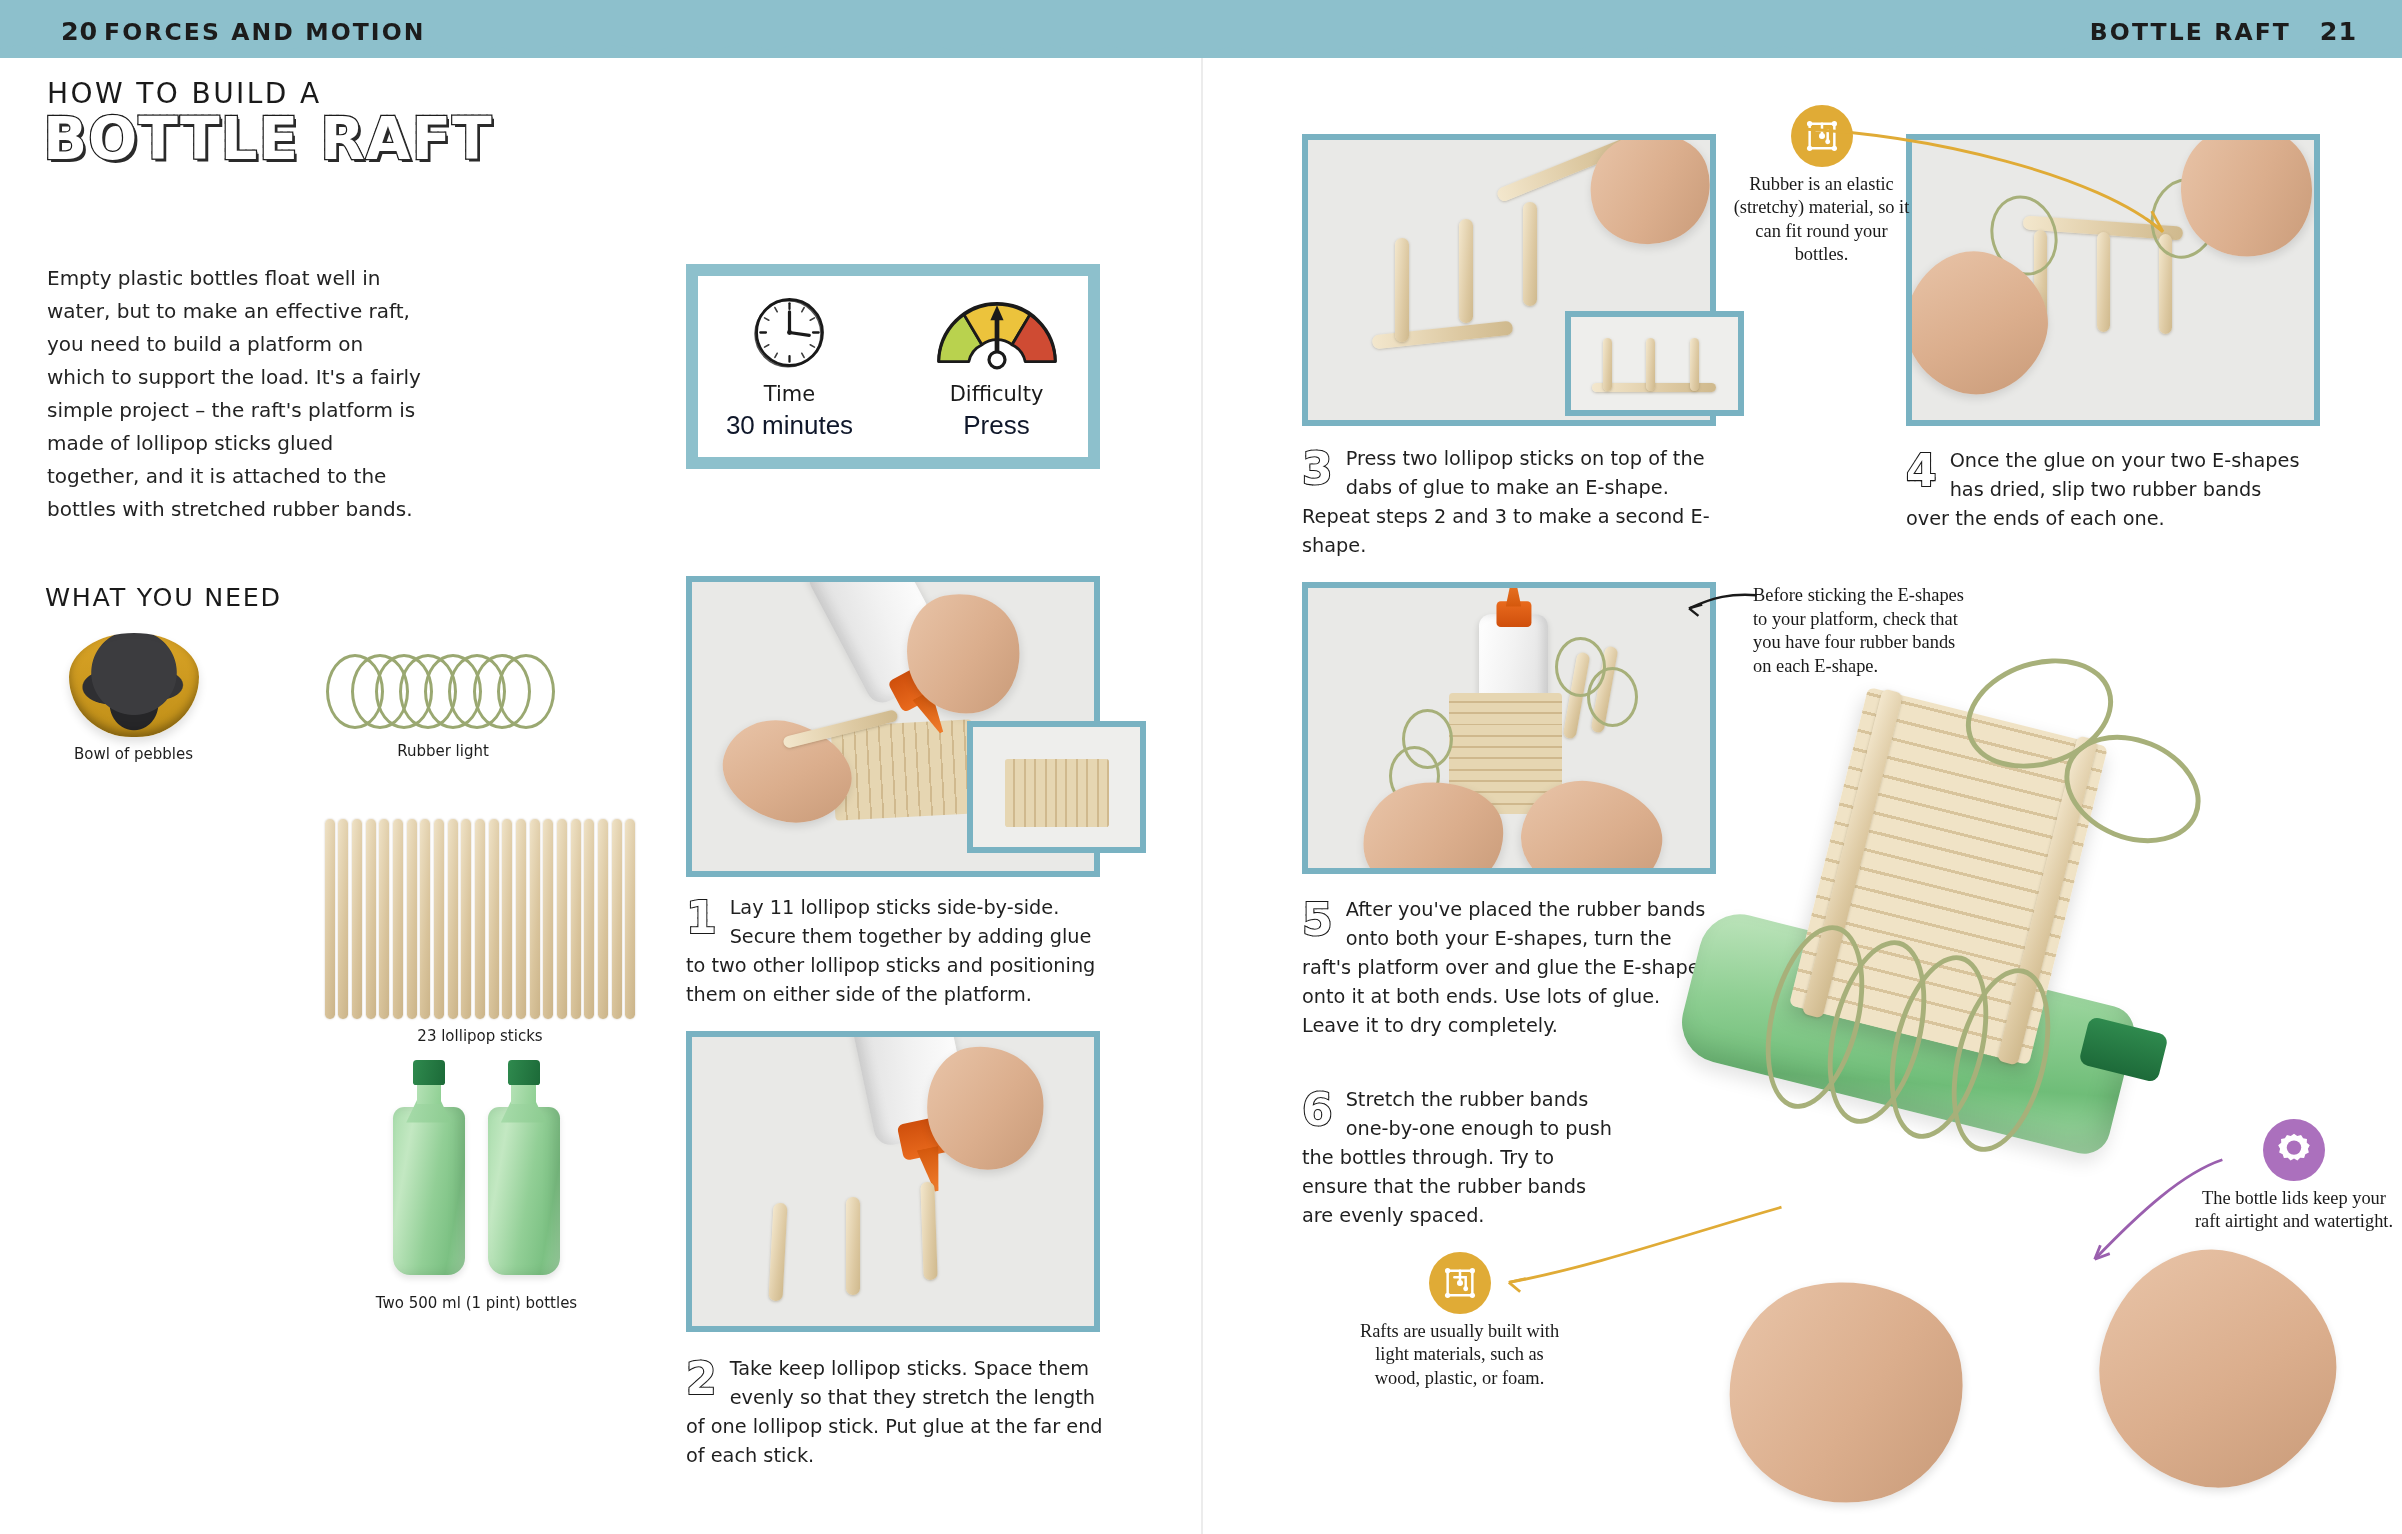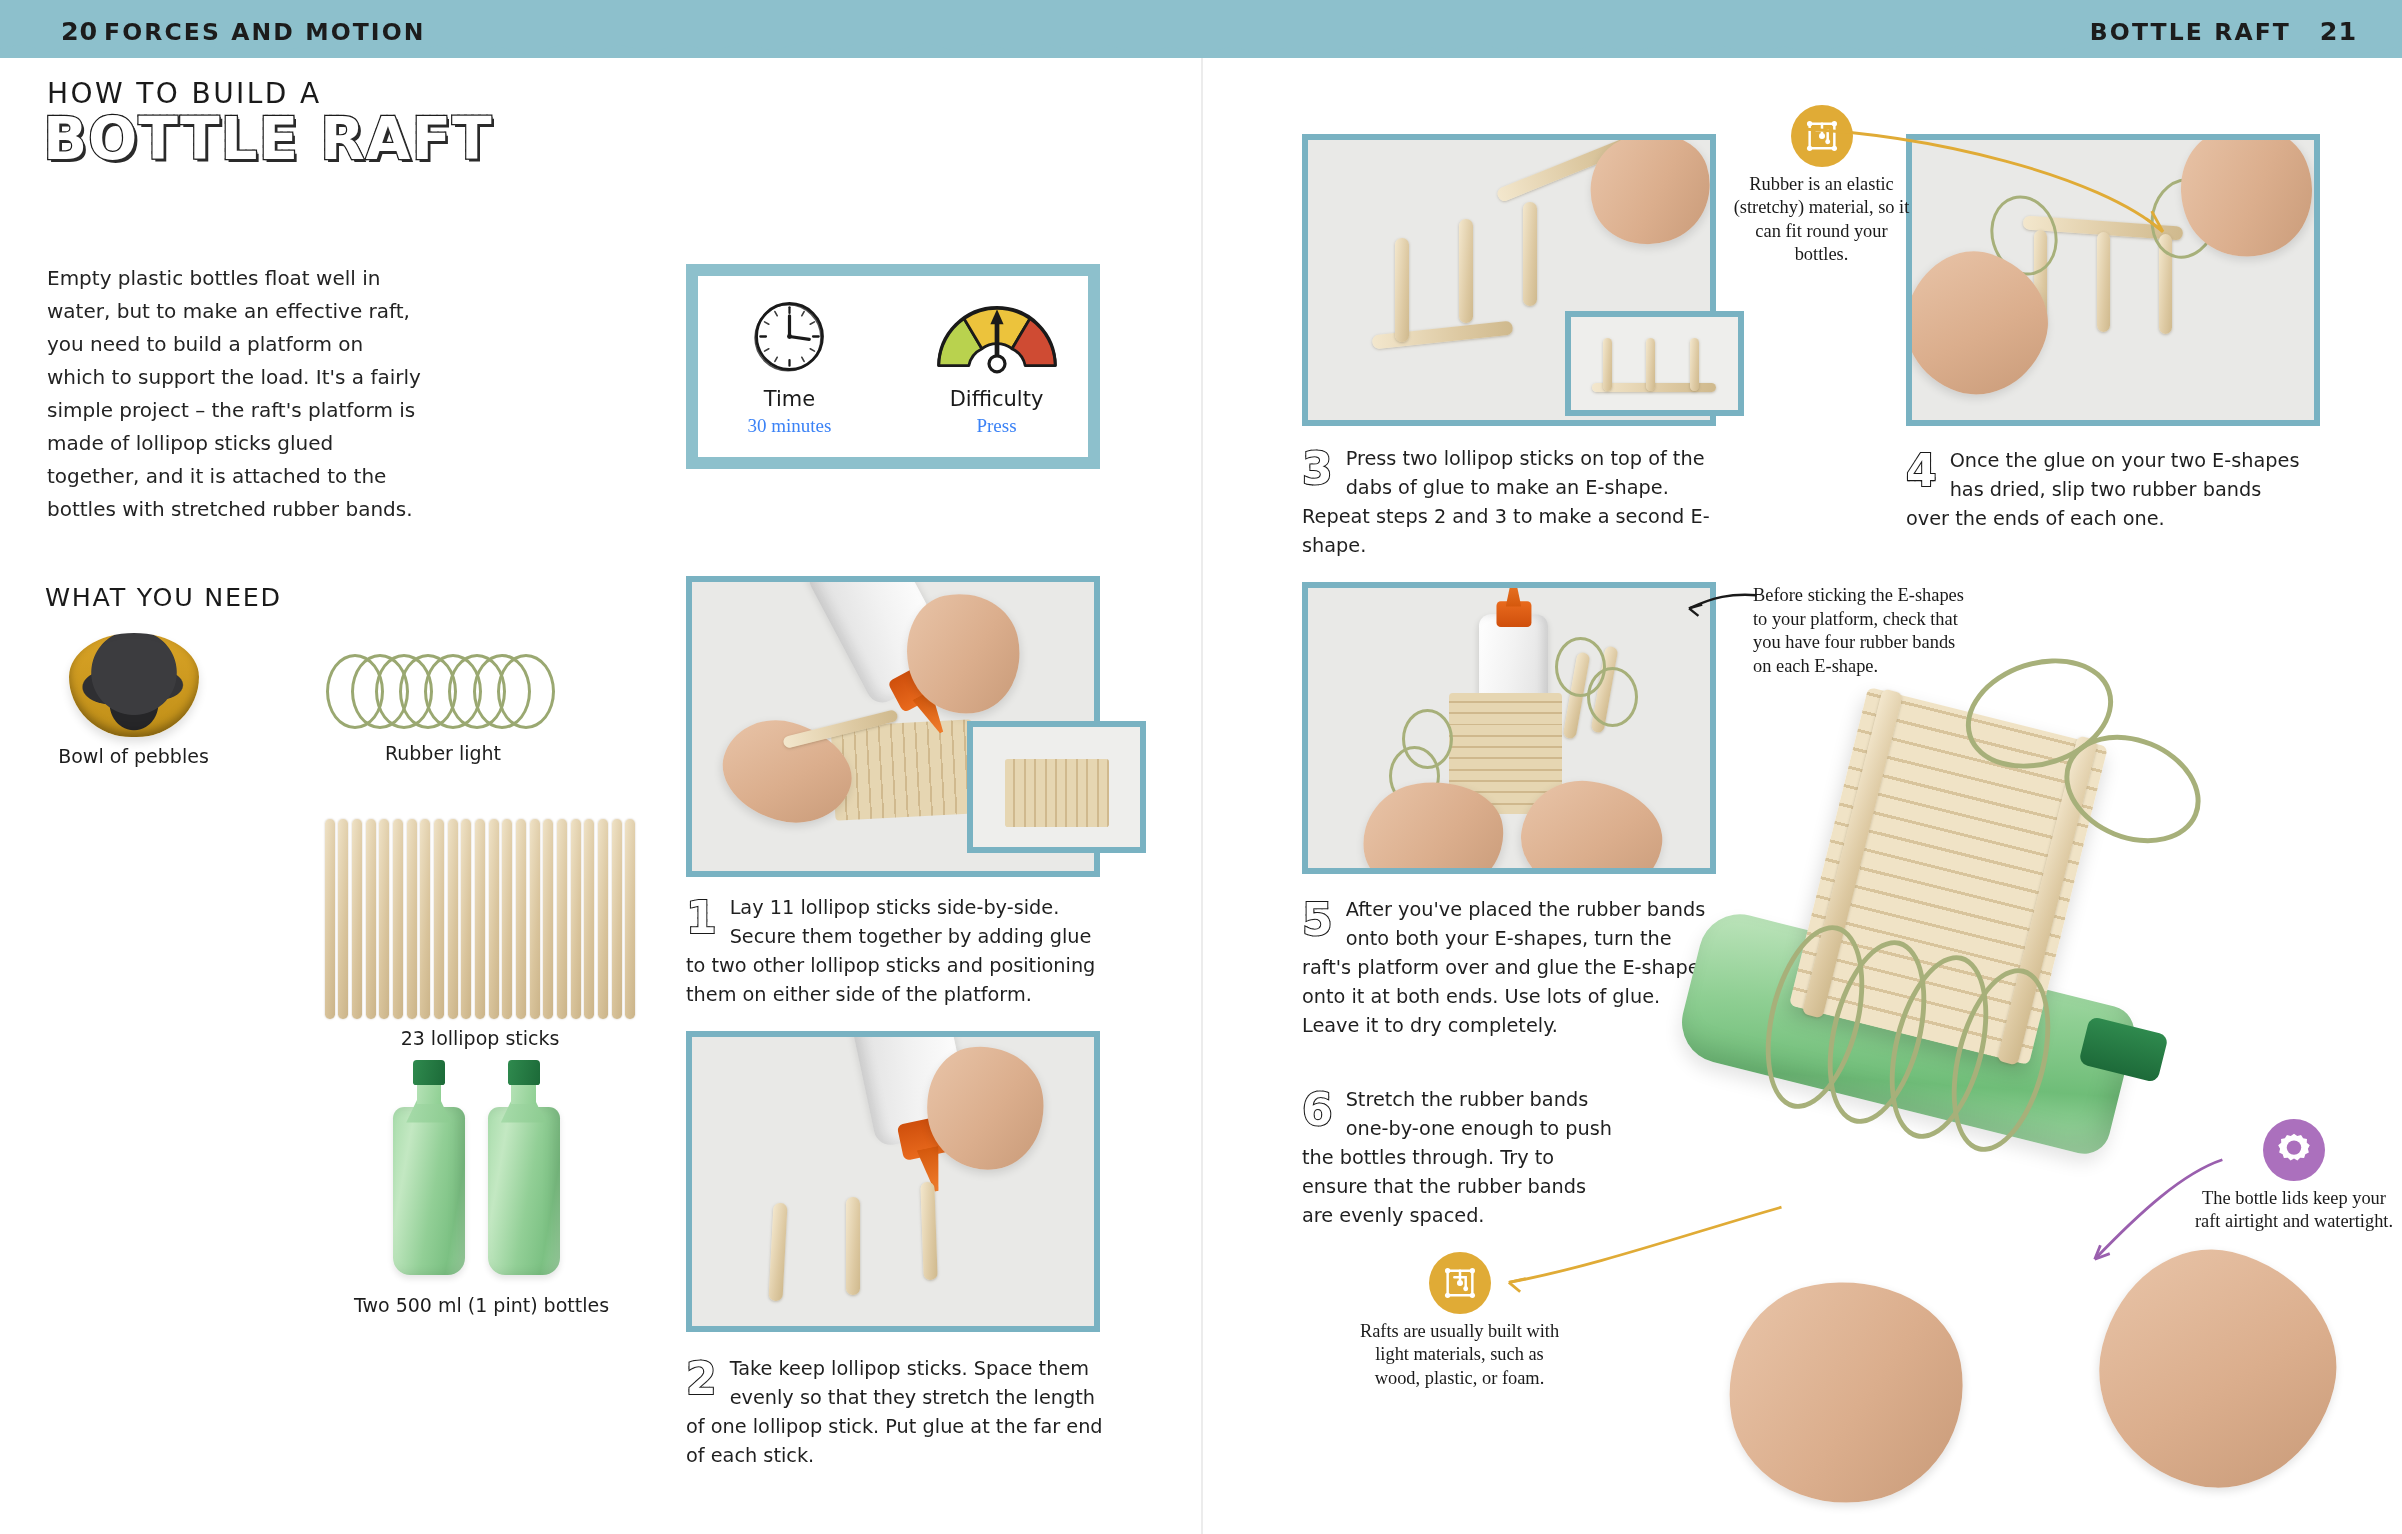--- a/index.html
+++ b/index.html
@@ -141,33 +141,33 @@
     justify-content: center;
     gap: 3.8px;
   }
   .info-label {
     font-family: "DejaVu Sans", sans-serif;
     font-size: 21px;
     color: #1a1a1a;
     margin-top: 5.6px;
   }
   .info-value {
-    font-family: Liberation Serif, serif;
-    font-size: 19px;
-    color: #3b82f6;
+    font-family: Liberation Sans, sans-serif;
+    font-size: 26px;
+    color: #0f172a;
   }
 
   
   .mat {
     position: absolute;
     text-align: center;
   }
   .mat-cap {
     font-family: "DejaVu Sans", sans-serif;
-    font-size: 19px;
+    font-size: 15px;
     color: #1d1d1d;
     white-space: nowrap;
   }
 
   
   .bowl {
     width: 130px; height: 104px;
     border-radius: 50% 50% 48% 48% / 42% 42% 58% 58%;
     background:
       radial-gradient(ellipse at 50% 38%, #3c3c3f 0 46%, transparent 47%),

